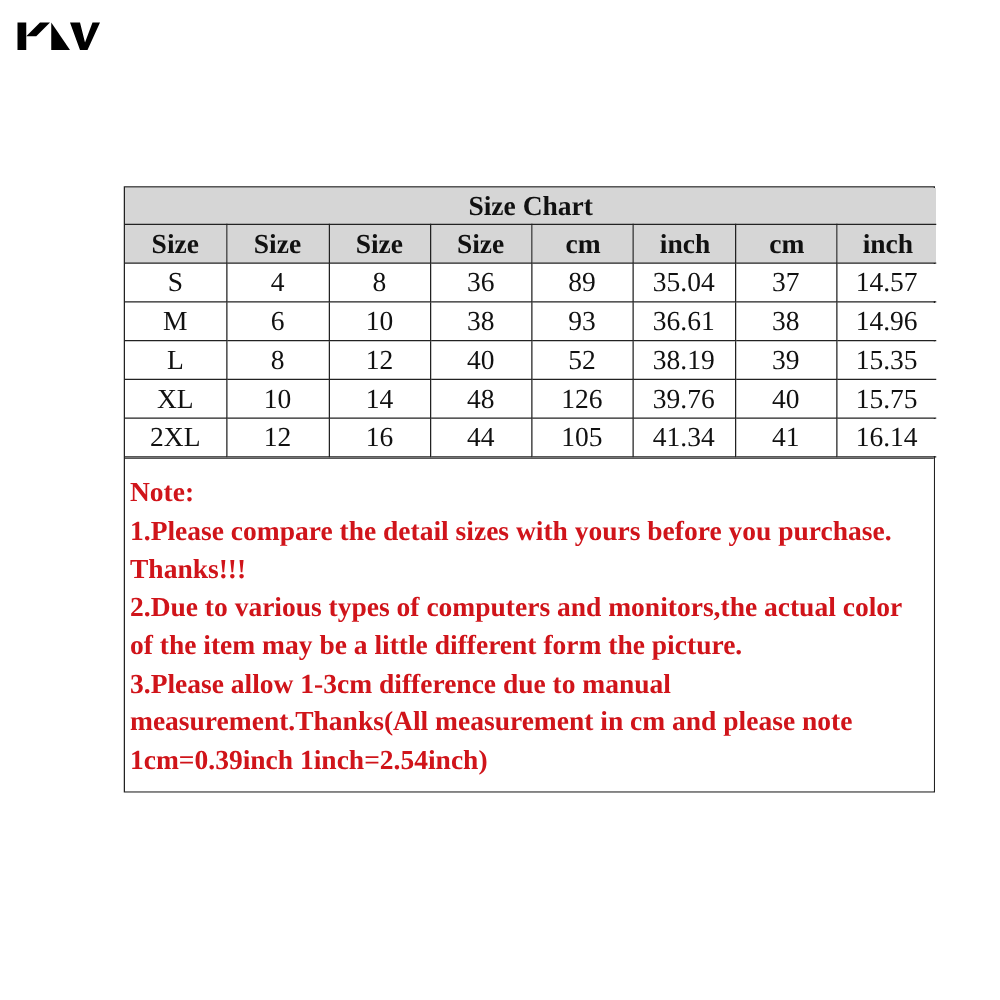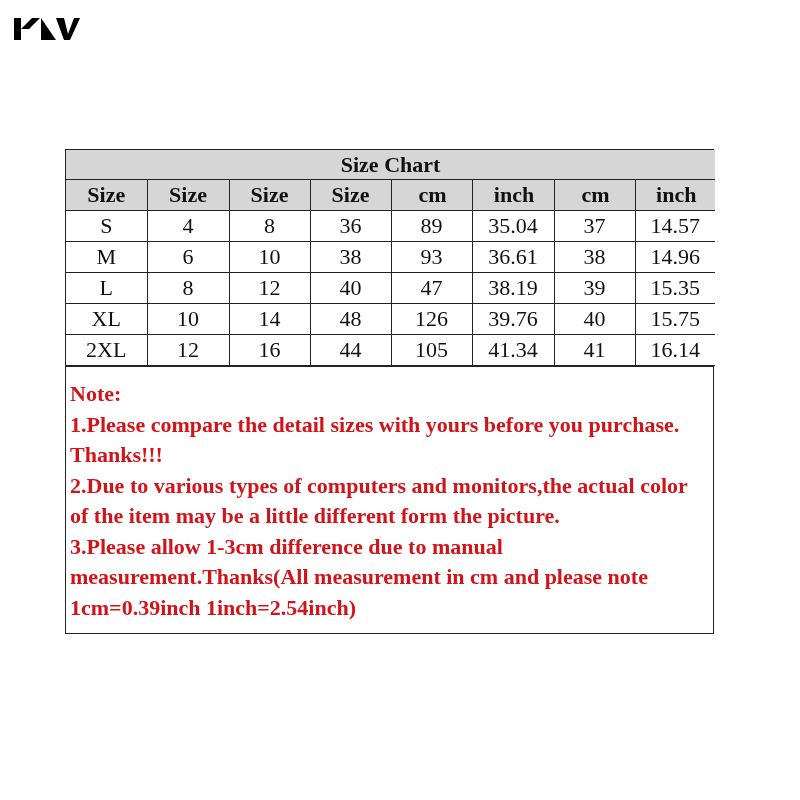--- a/index.html
+++ b/index.html
@@ -2,21 +2,21 @@
 <html><head>
   <meta charset="utf-8">
   <style>
     html, body { margin: 0; padding: 0; }
     body {
       width: 800px; height: 800px; background: #ffffff; position: relative; overflow: hidden;
       font-family: "Liberation Serif", serif; color: #111;
     }
     .logo { position: absolute; left: 12px; top: 14px; width: 68px; height: 28px; }
     .chart-wrap {
-      position: absolute; left: 65px; top: 149px; width: 649px;
+      position: absolute; left: 99px; top: 149px; width: 649px;
       border: 1.5px solid #222; box-sizing: border-box;
     }
     table.size-table {
       border-collapse: collapse; width: 100%; table-layout: fixed;
     }
     table.size-table td, table.size-table th {
       border: 1.5px solid #222; padding: 0; text-align: center; vertical-align: middle;
       font-size: 22px; line-height: 1; overflow: hidden; white-space: nowrap;
     }
     table.size-table tr:first-child th { border-top: none; }
@@ -89,21 +89,21 @@
       <td>93</td>
       <td>36.61</td>
       <td>38</td>
       <td>14.96</td>
     </tr>
     <tr class="data-row">
       <td>L</td>
       <td>8</td>
       <td>12</td>
       <td>40</td>
-      <td>47</td>
+      <td>52</td>
       <td>38.19</td>
       <td>39</td>
       <td>15.35</td>
     </tr>
     <tr class="data-row">
       <td>XL</td>
       <td>10</td>
       <td>14</td>
       <td>48</td>
       <td>126</td>

